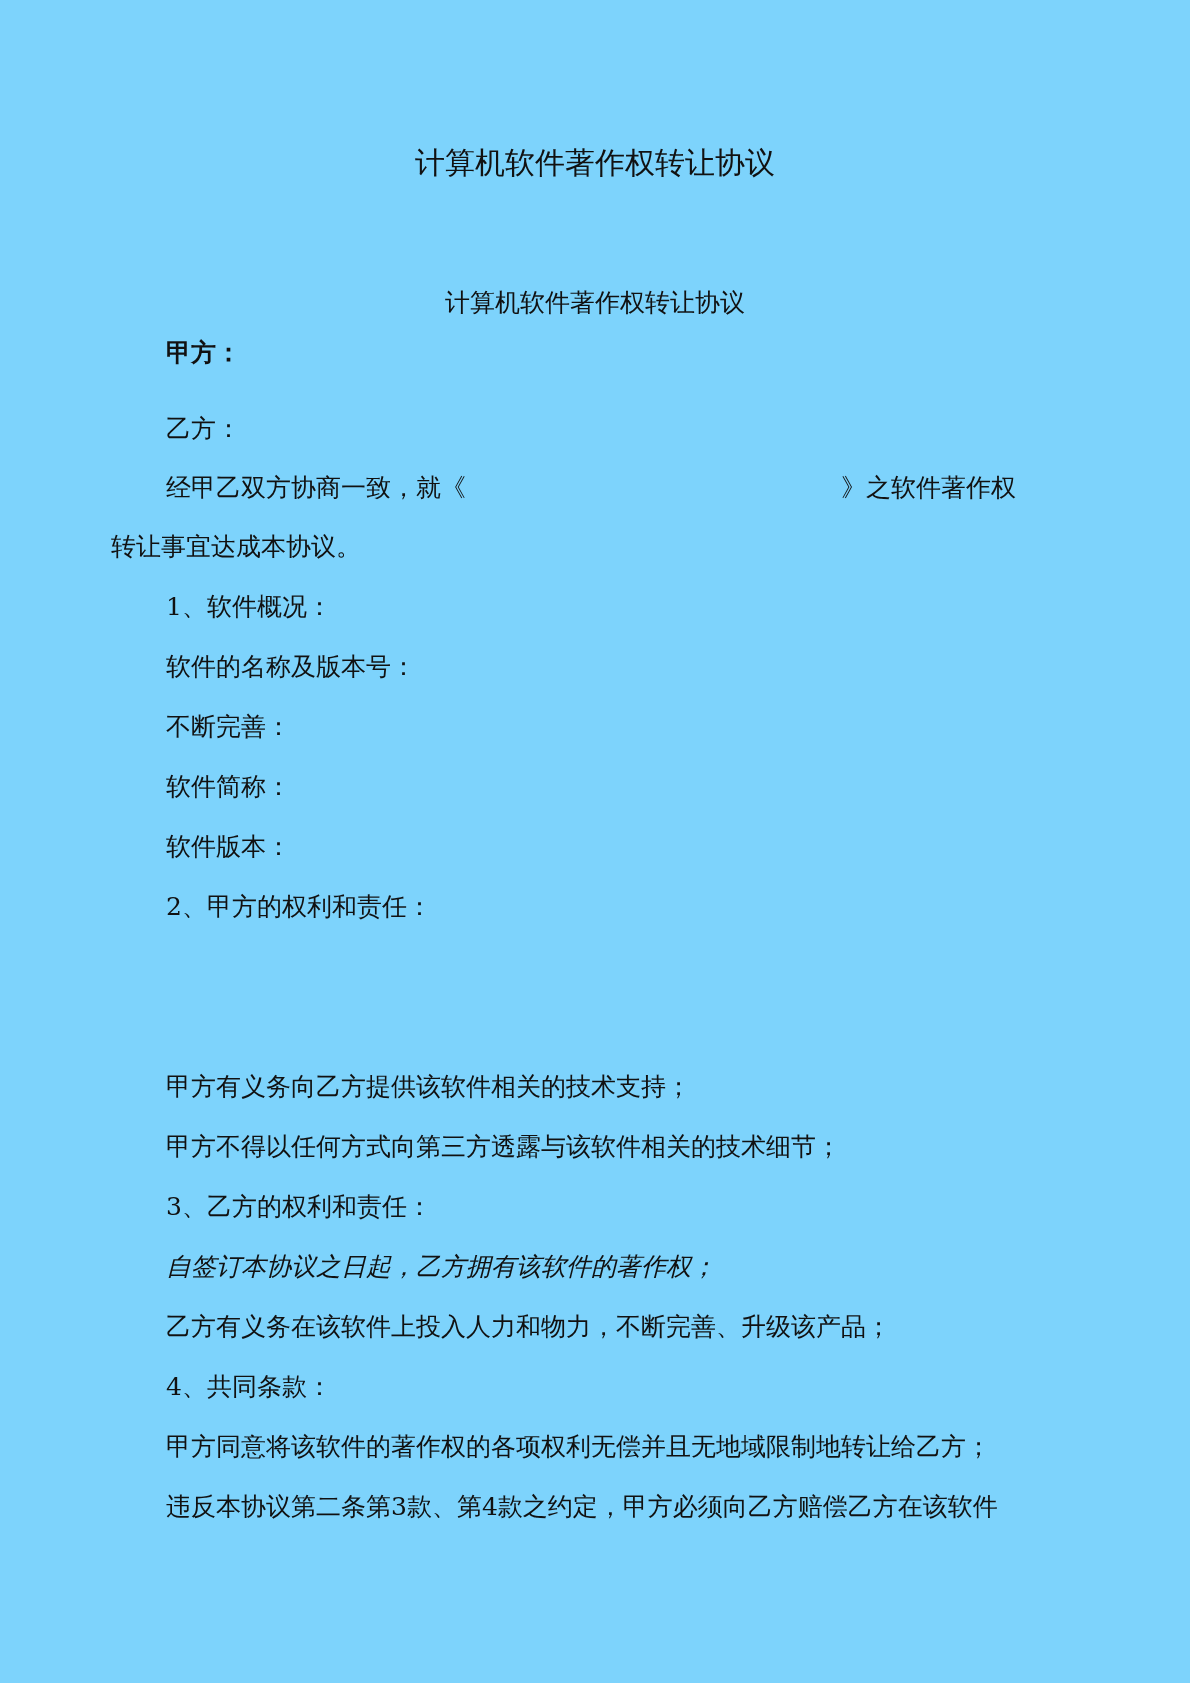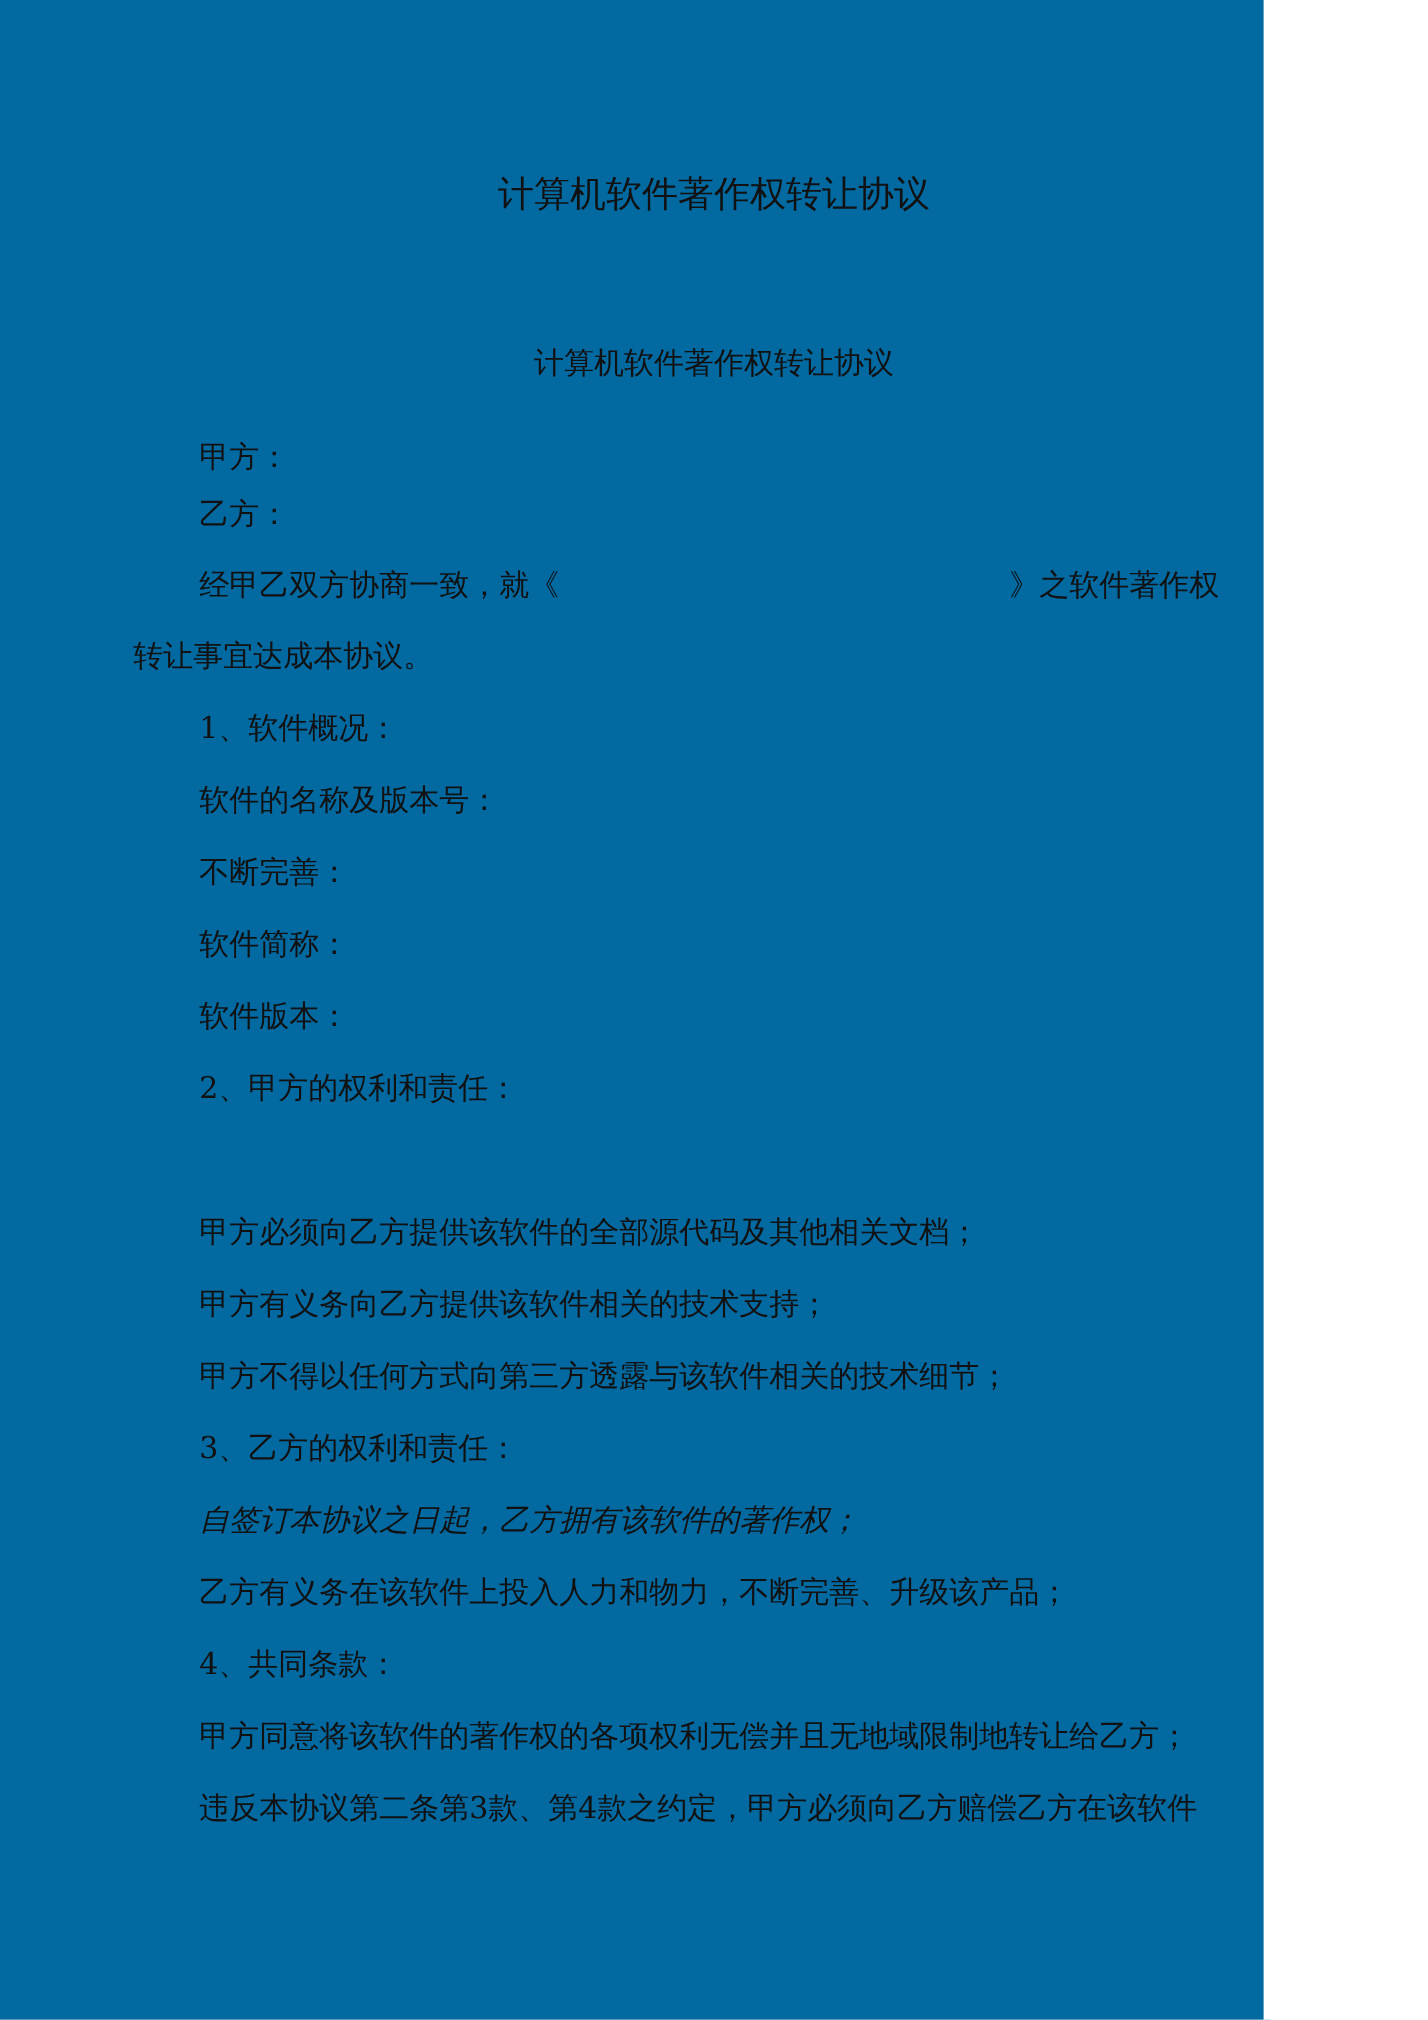--- a/index.html
+++ b/index.html
@@ -11,23 +11,23 @@
       width: 1190px;
       height: 1683px;
       position: relative;
       overflow: hidden;
       color: #111111;
       font-family: "DejaVu Serif", "Liberation Serif", serif;
     }
     .page {
       position: absolute;
       left: 0; top: 0;
-      width: 1053px;
+      width: 1190px;
       height: 1683px;
-      background: #0369a1;
+      background: #7dd3fc;
     }
     .doc-title {
       position: absolute;
       left: 0;
       width: 1190px;
       top: 143px;
       text-align: center;
       font-family: "DejaVu Sans", "Liberation Sans", sans-serif;
       font-size: 30px;
       line-height: 40px;
@@ -62,36 +62,35 @@
   </style>
 </head>
 <body>
 
 <div class="page">
 
   <div class="doc-title">计算机软件著作权转让协议</div>
 
   <div class="sub-title">计算机软件著作权转让协议</div>
 
-  <div class="line" style="top:364px;">甲方：</div>
+  <div class="line" style="top:336px;font-weight:bold;">甲方：</div>
   <div class="line" style="top:412px;">乙方：</div>
 
   <div class="line" style="top:471px;">
     <span>经甲乙双方协商一致，就《</span><span class="blank-gap"></span><span>》之软件著作权</span>
   </div>
   <div class="line flush" style="top:530px;">转让事宜达成本协议。</div>
 
   <div class="line" style="top:590px;">1、软件概况：</div>
   <div class="line" style="top:650px;">软件的名称及版本号：</div>
   <div class="line" style="top:710px;">不断完善：</div>
   <div class="line" style="top:770px;">软件简称：</div>
   <div class="line" style="top:830px;">软件版本：</div>
 
   <div class="line" style="top:890px;">2、甲方的权利和责任：</div>
-  <div class="line" style="top:1010px;">甲方必须向乙方提供该软件的全部源代码及其他相关文档；</div>
   <div class="line" style="top:1070px;">甲方有义务向乙方提供该软件相关的技术支持；</div>
   <div class="line" style="top:1130px;">甲方不得以任何方式向第三方透露与该软件相关的技术细节；</div>
 
   <div class="line" style="top:1190px;">3、乙方的权利和责任：</div>
   <div class="line" style="top:1250px;font-style:italic;">自签订本协议之日起，乙方拥有该软件的著作权；</div>
   <div class="line" style="top:1310px;">乙方有义务在该软件上投入人力和物力，不断完善、升级该产品；</div>
 
   <div class="line" style="top:1370px;">4、共同条款：</div>
   <div class="line" style="top:1430px;">甲方同意将该软件的著作权的各项权利无偿并且无地域限制地转让给乙方；</div>
   <div class="line" style="top:1490px;">违反本协议第二条第3款、第4款之约定，甲方必须向乙方赔偿乙方在该软件</div>

